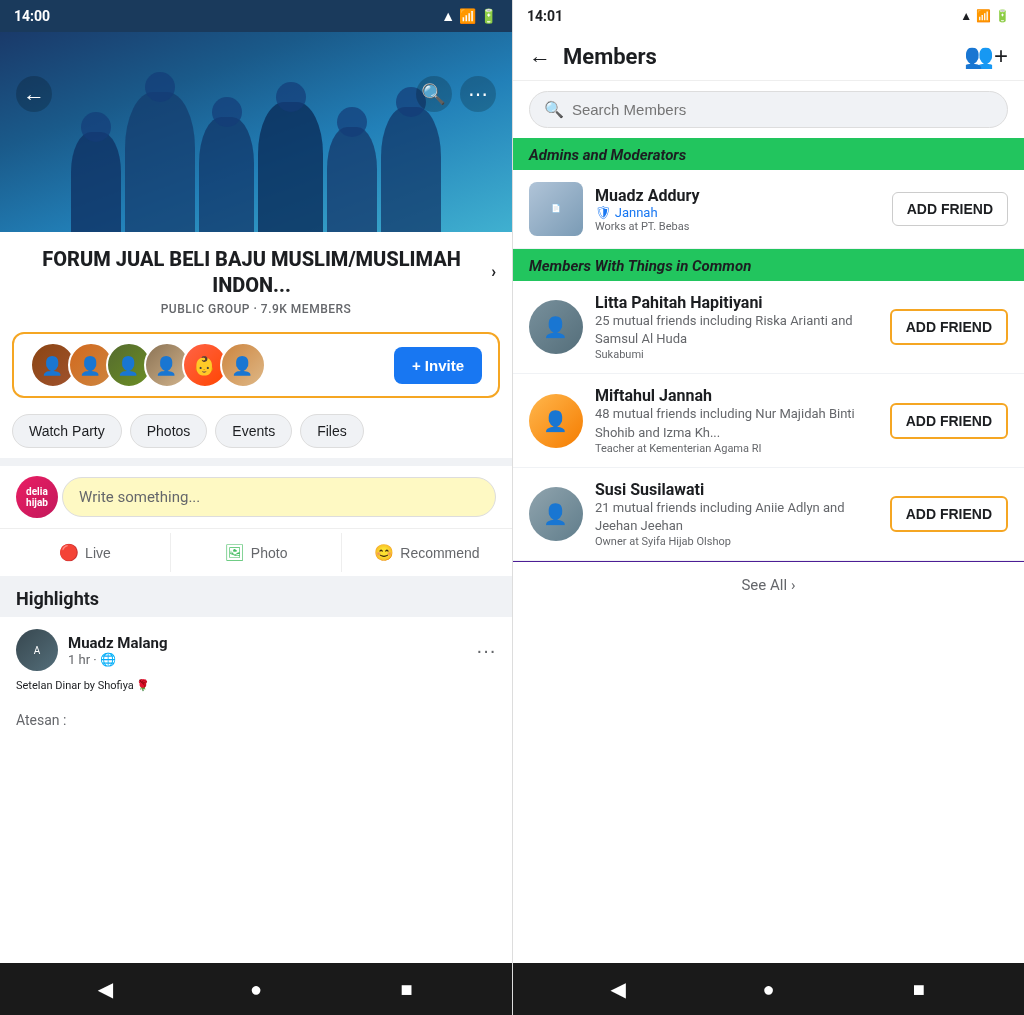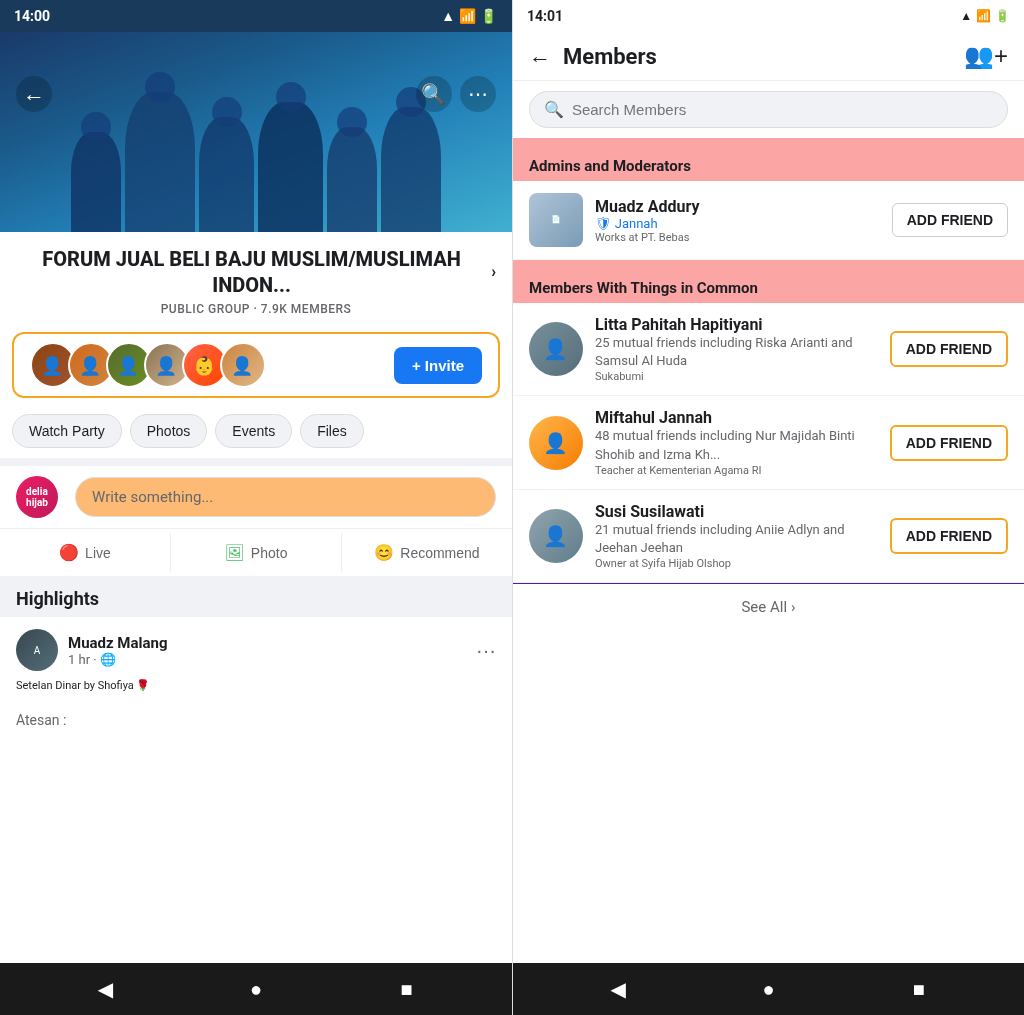--- a/index.html
+++ b/index.html
@@ -211,21 +211,21 @@
       font-weight: 500;
       cursor: pointer;
       white-space: nowrap;
       color: #1c1e21;
     }
     
     .write-section {
       display: flex;
       align-items: center;
       padding: 10px 16px;
-      gap: 17px;
+      gap: 4px;
       border-top: 8px solid #f0f2f5;
     }
     .write-avatar {
       width: 42px;
       height: 42px;
       border-radius: 50%;
       background: linear-gradient(135deg, #e91e63, #c2185b);
       display: flex;
       align-items: center;
       justify-content: center;
@@ -234,21 +234,21 @@
       font-weight: bold;
       flex-shrink: 0;
     }
     .write-input {
       flex: 1;
       border: 1px solid #ddd;
       border-radius: 20px;
       padding: 10px 16px;
       font-size: 15px;
       color: #65676b;
-      background: #fdba74;
+      background: #fef9c3;
       cursor: pointer;
     }
     
     .media-actions {
       display: flex;
       border-top: 1px solid #eee;
       padding: 4px 0;
     }
     .media-action-btn {
       flex: 1;
@@ -413,22 +413,23 @@
     .search-input {
       border: none;
       background: transparent;
       font-size: 15px;
       color: #65676b;
       flex: 1;
       outline: none;
     }
     
     .section-header {
-      padding: 19px 16px 6px;
-      background: #fca5a5;
+      padding: 8px 16px 6px;
+      background: #22c55e;
+      font-style: italic;
     }
     .section-title {
       font-size: 15px;
       font-weight: 700;
       color: #1c1e21;
     }
     
     .member-item {
       display: flex;
       align-items: center;

